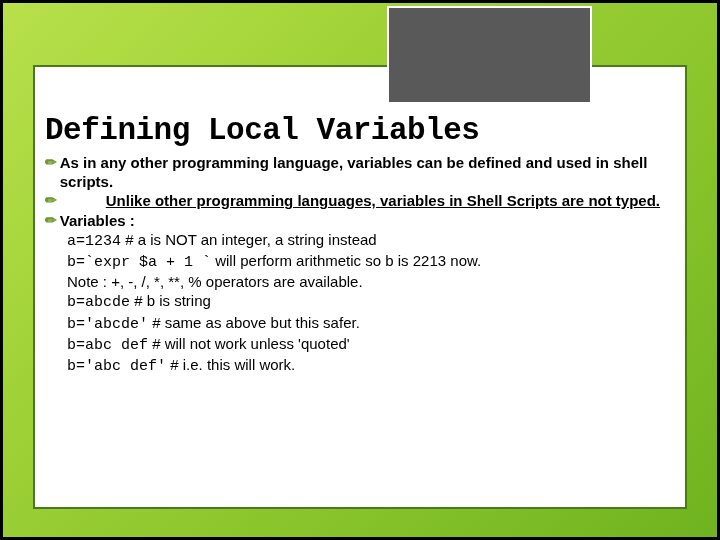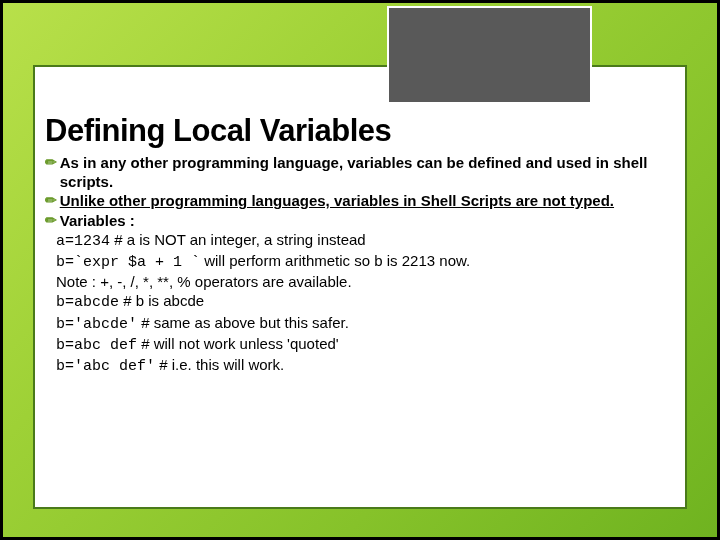--- a/index.html
+++ b/index.html
@@ -39,20 +39,21 @@
     z-index: 2;
   }
   .title {
     position: absolute;
     top: 110px;
     left: 42px;
     font-size: 31px;
     font-weight: 700;
     color: #000;
     letter-spacing: -0.5px;
+    font-family: Liberation Mono, monospace;
   }
   .content {
     position: absolute;
     top: 150px;
     left: 42px;
     right: 20px;
     font-size: 15px;
     line-height: 1.28;
     color: #000;
   }
@@ -62,23 +63,23 @@
   }
   .bullet-icon {
     flex: 0 0 auto;
     font-size: 14px;
     color: #6a9a2a;
     margin-right: 3px;
     margin-top: 1px;
     font-weight: bold;
   }
   .bullet-text { flex: 1; font-weight: bold; }
-  .underline { text-decoration: underline; }
+  .underline { text-decoration: underline; margin-left: 46px; }
   .sub {
-    margin-left: 11px;
+    margin-left: 22px;
   }
   .mono { font-family: 'Courier New', monospace; }
 </style>
 </head>
 <body>
 
 <div class="slide">
   <div class="deco-box"></div>
   <div class="inner-frame"></div>
 
@@ -102,21 +103,21 @@
     </div>
 
     <div class="sub">
       <span class="mono">a=1234</span><span>  # a is NOT an integer, a string instead</span>
     </div>
     <div class="sub">
       <span class="mono">b=`expr $a + 1 `</span><span>   will perform arithmetic so b is 2213 now.</span>
     </div>
     <div class="sub">       Note : +, -, /, *, **, % operators are available.</div>
     <div class="sub">
-      <span class="mono">b=abcde</span><span>  # b is abcde</span>
+      <span class="mono">b=abcde</span><span>  # b is string</span>
     </div>
     <div class="sub">
       <span class="mono">b='abcde'</span><span> # same as above but this safer.</span>
     </div>
     <div class="sub">
       <span class="mono">b=abc  def</span><span> # will not work unless 'quoted'</span>
     </div>
     <div class="sub">
       <span class="mono">b='abc def'</span><span>  # i.e. this will work.</span>
     </div>

